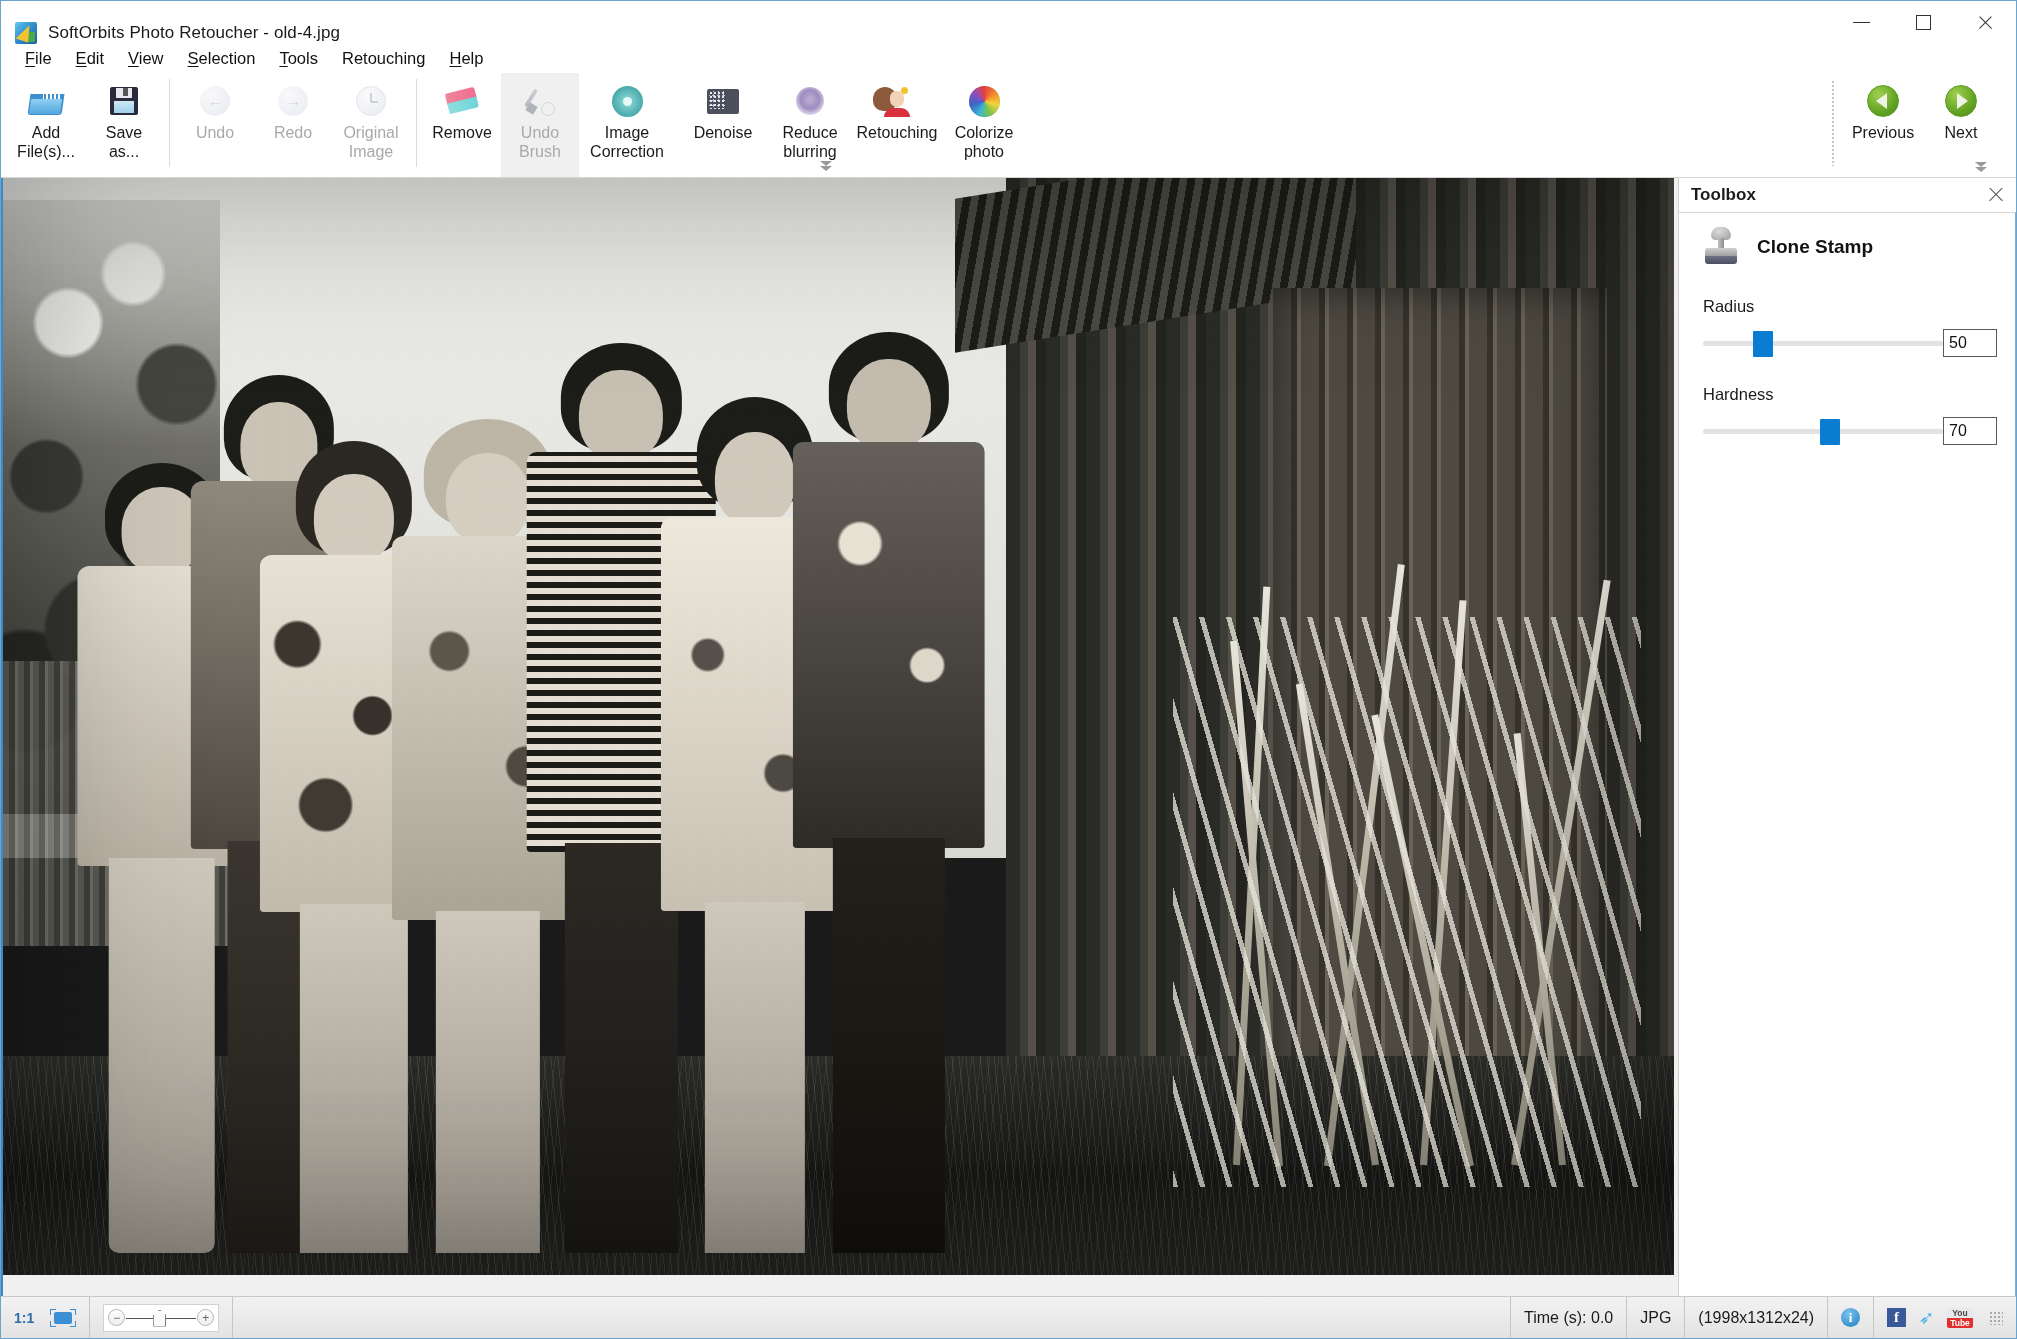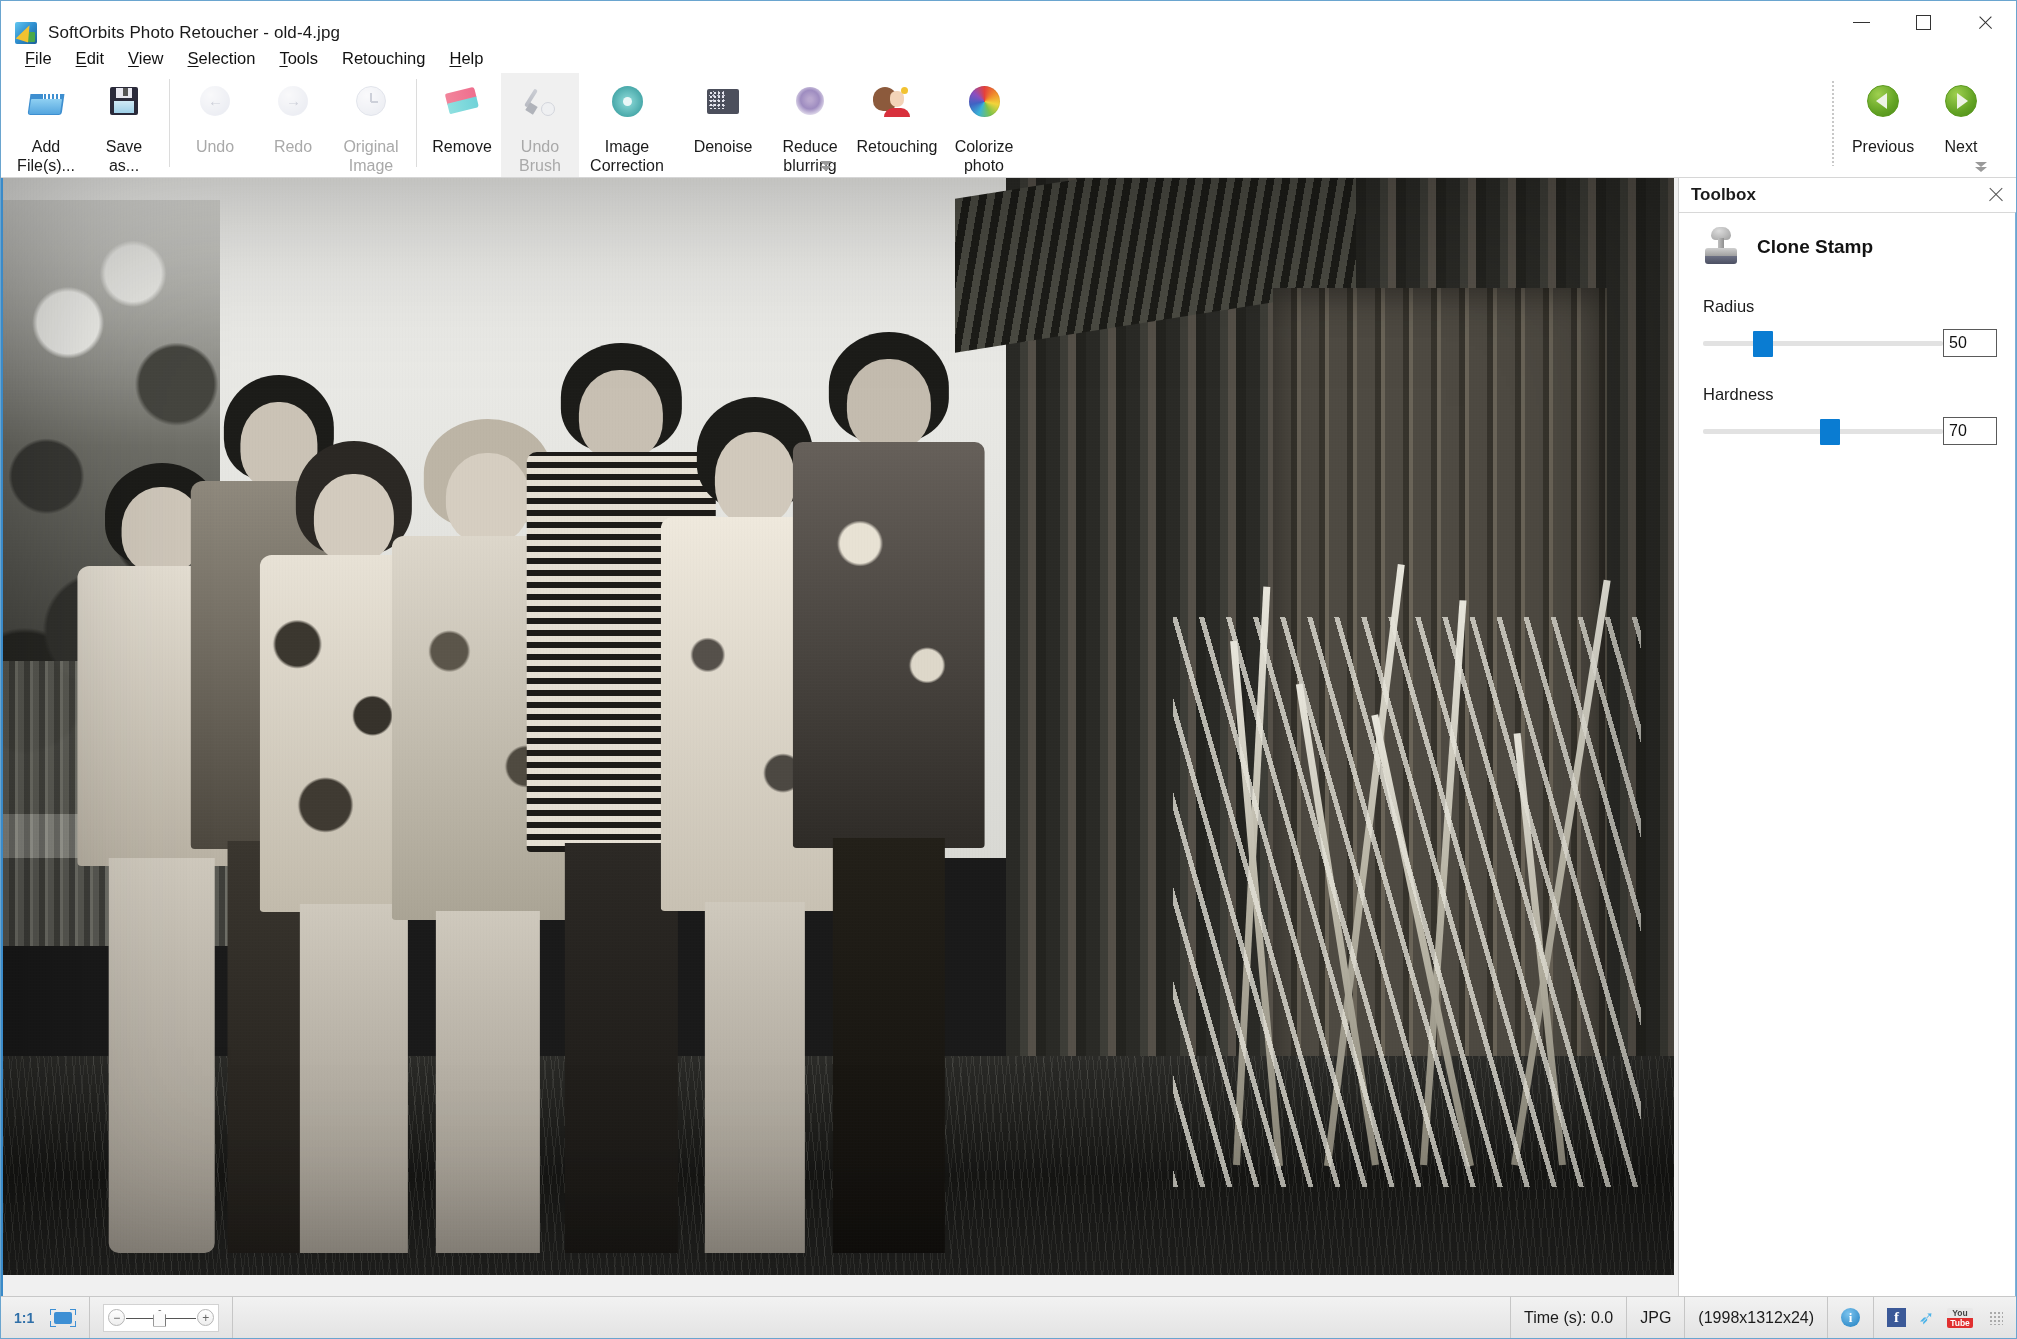--- a/index.html
+++ b/index.html
@@ -85,21 +85,21 @@
   .tbtn {
     width: 78px; padding-top: 8px;
     display:flex; flex-direction:column; align-items:center;
     text-align:center; cursor: default; position: relative;
   }
   .tbtn.wide { width: 96px; }
   .tbtn.sel { background:#f0f0f0; }
   .tbtn .ic { height: 40px; display:flex; align-items:center; justify-content:center; }
   .tbtn .lab {
     font-size: 16px; color:#1a1a1a; line-height: 19px;
-    margin-top: 16px;
+    margin-top: 2px;
   }
   .tbtn.dim .lab { color:#a9a9a9; }
   .tbtn.dim .ic { opacity:.42; }
 
   
   .ic-folder { width:34px; height:27px; position:relative; }
   .ic-folder .bk {
     position:absolute; left:0; bottom:0; width:34px; height:21px;
     background:#3e8fd0; border-radius: 0 0 3px 3px;
     transform: skewX(-8deg);

